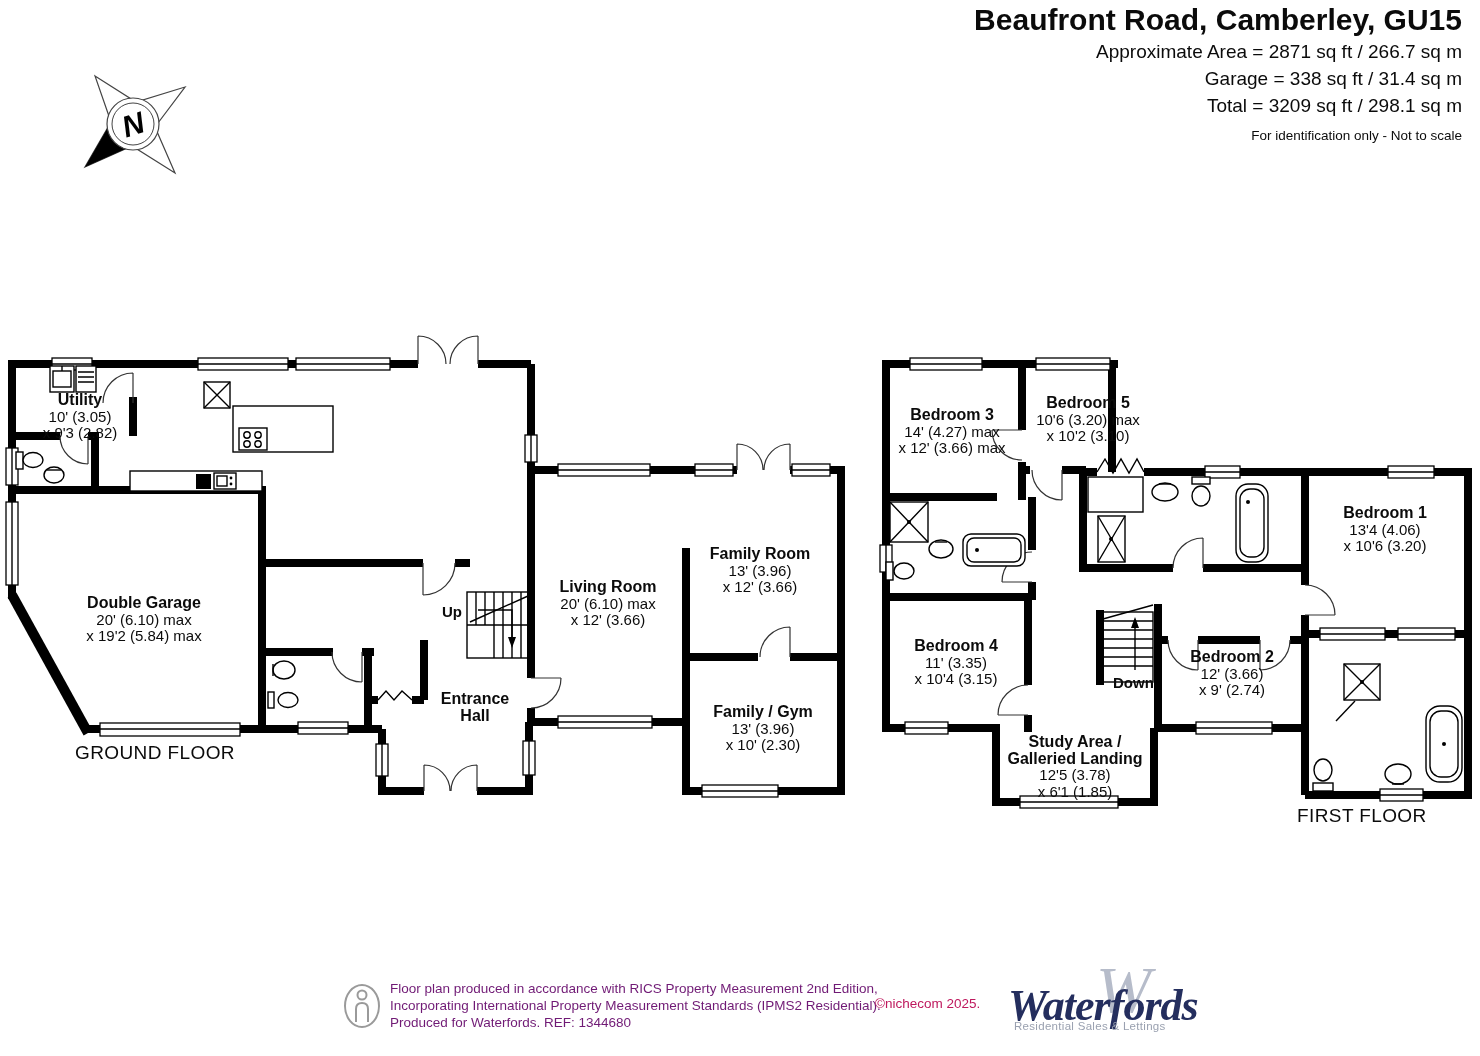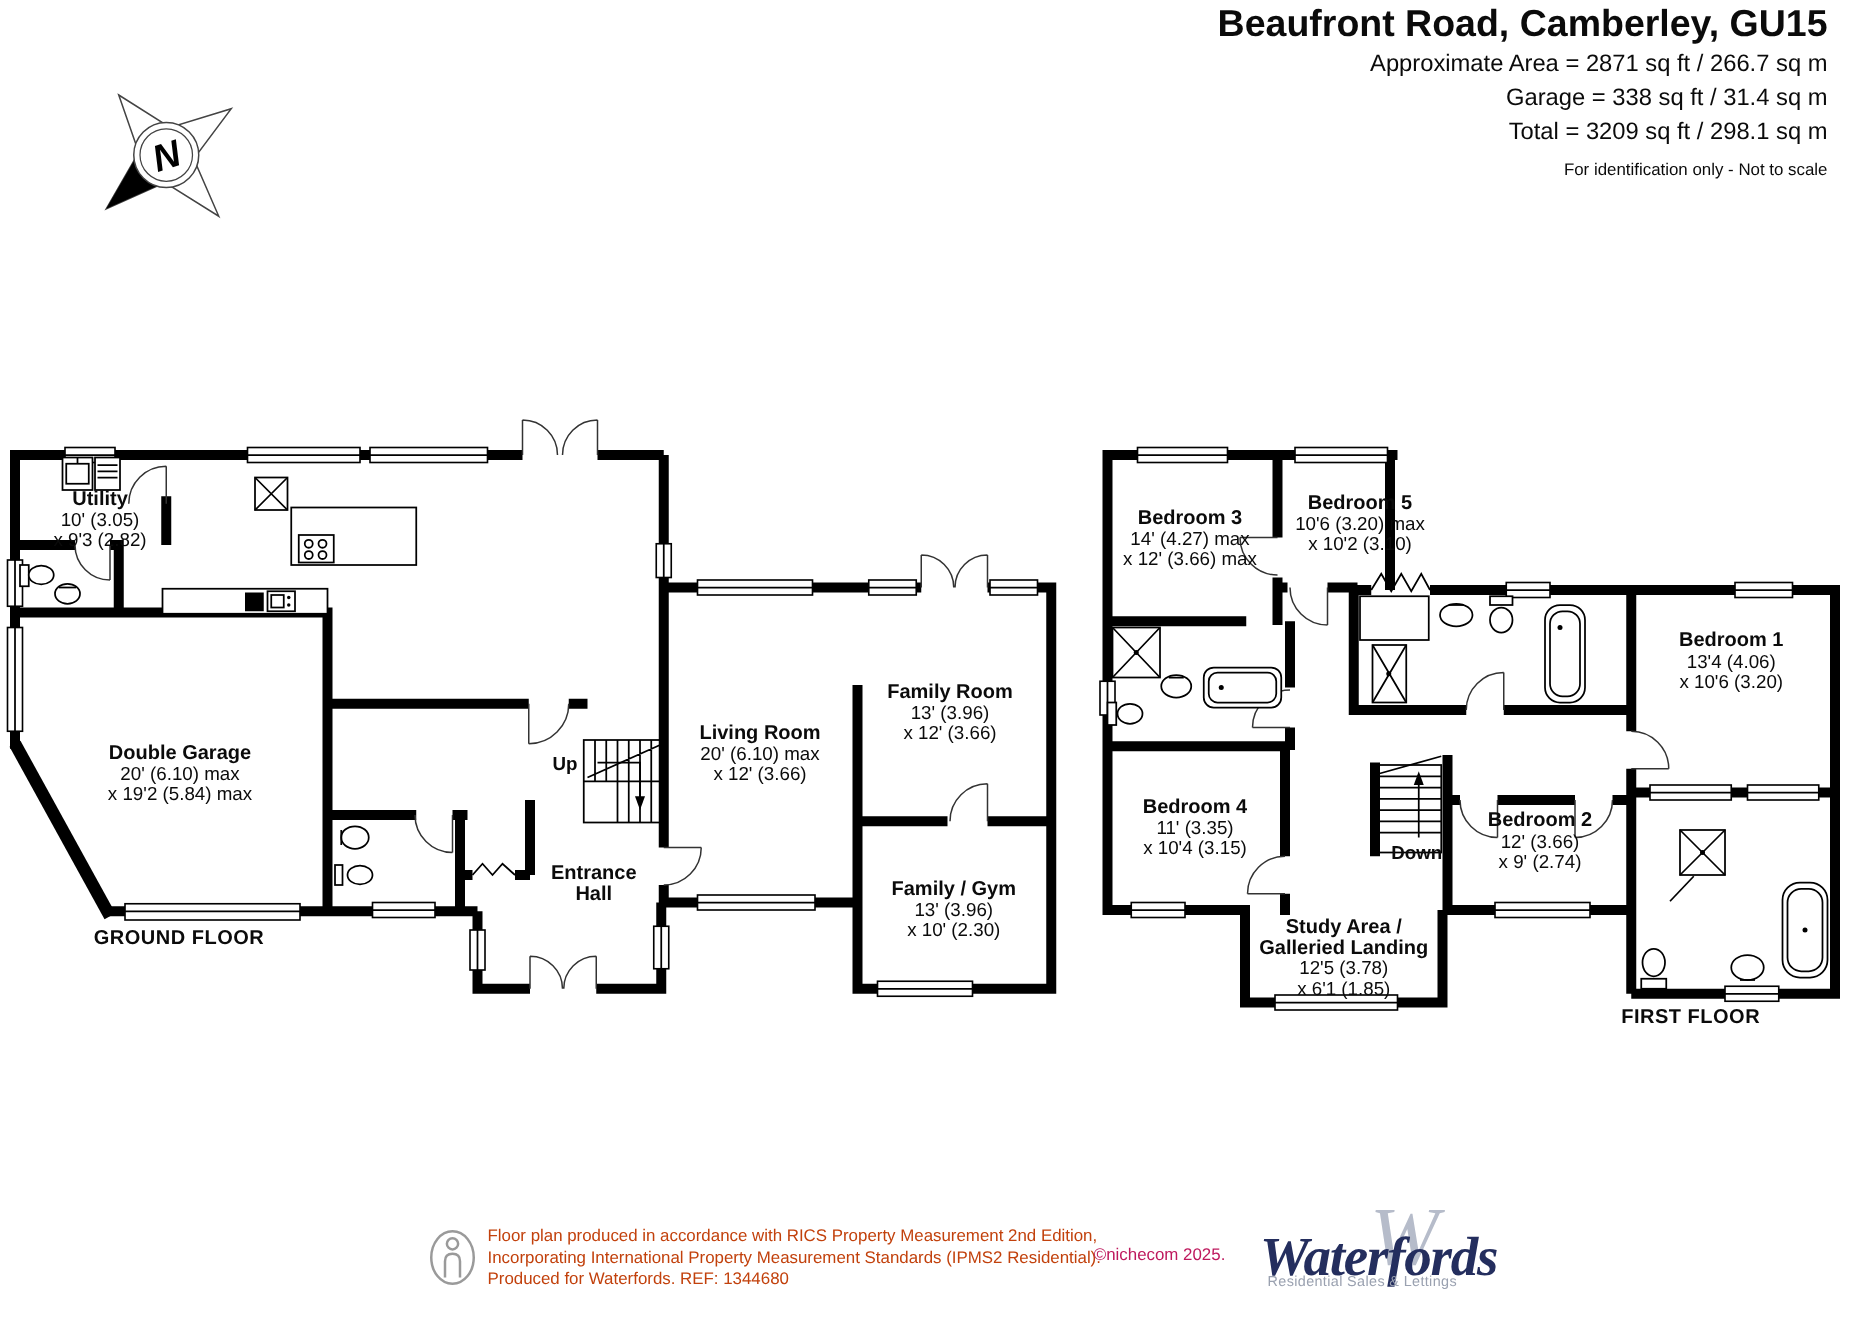--- a/index.html
+++ b/index.html
@@ -8,32 +8,32 @@
   .abs{position:absolute;}
   
   .hdr{position:absolute;top:2px;right:18px;text-align:right;}
   .hdr-title{font-size:30px;font-weight:bold;line-height:36px;text-align:center;}
   .hdr-line{font-size:19px;line-height:27px;}
   .hdr-note{font-size:13.5px;line-height:18px;margin-top:8px;}
   
   .room-label{position:absolute;transform:translateX(-50%);text-align:center;white-space:nowrap;}
   .rname{font-size:16px;font-weight:bold;line-height:16.5px;}
   .rdim{font-size:15px;line-height:16.5px;}
-  .floor-label{position:absolute;font-size:16px;font-weight:bold;letter-spacing:.4px;text-align:right;}
+  .floor-label{position:absolute;font-size:19px;font-weight:normal;letter-spacing:.4px;text-align:right;}
   .stairs-label{position:absolute;font-size:15px;font-weight:bold;}
   
   svg .wall{stroke:#000;stroke-width:8;fill:none;}
   svg .wallx{stroke:#000;stroke-width:10;fill:none;}
   svg .thin{stroke:#000;stroke-width:1.4;fill:none;}
   svg .arc{stroke:#333;stroke-width:1.2;fill:none;}
   svg .win{fill:#fff;stroke:#000;stroke-width:1.3;}
   svg .fix{stroke:#000;stroke-width:1.4;fill:#fff;}
   svg .fixf{fill:#000;stroke:none;}
   
-  .foot-text{position:absolute;left:390px;top:980px;font-size:13.5px;line-height:17px;color:#c2410c;}
+  .foot-text{position:absolute;left:390px;top:980px;font-size:13.5px;line-height:17px;color:#701a75;}
   .foot-copy{position:absolute;left:875px;top:996px;font-size:13.5px;color:#be185d;}
   .logo{position:absolute;left:1002px;top:958px;width:175px;height:90px;}
   .logo-w{position:absolute;left:94px;top:-6px;font-family:"Liberation Serif",serif;
           font-style:italic;font-size:66px;color:#b6bcca;z-index:0;}
   .logo-name{position:absolute;left:6px;top:22px;font-family:"Liberation Serif",serif;
           font-style:italic;font-weight:bold;font-size:44px;color:#242e5e;z-index:1;letter-spacing:-1px;}
   .logo-tag{position:absolute;left:12px;top:62px;font-size:11.5px;color:#9aa1b0;z-index:1;letter-spacing:.3px;}
 </style>
 </head>
 <body>

